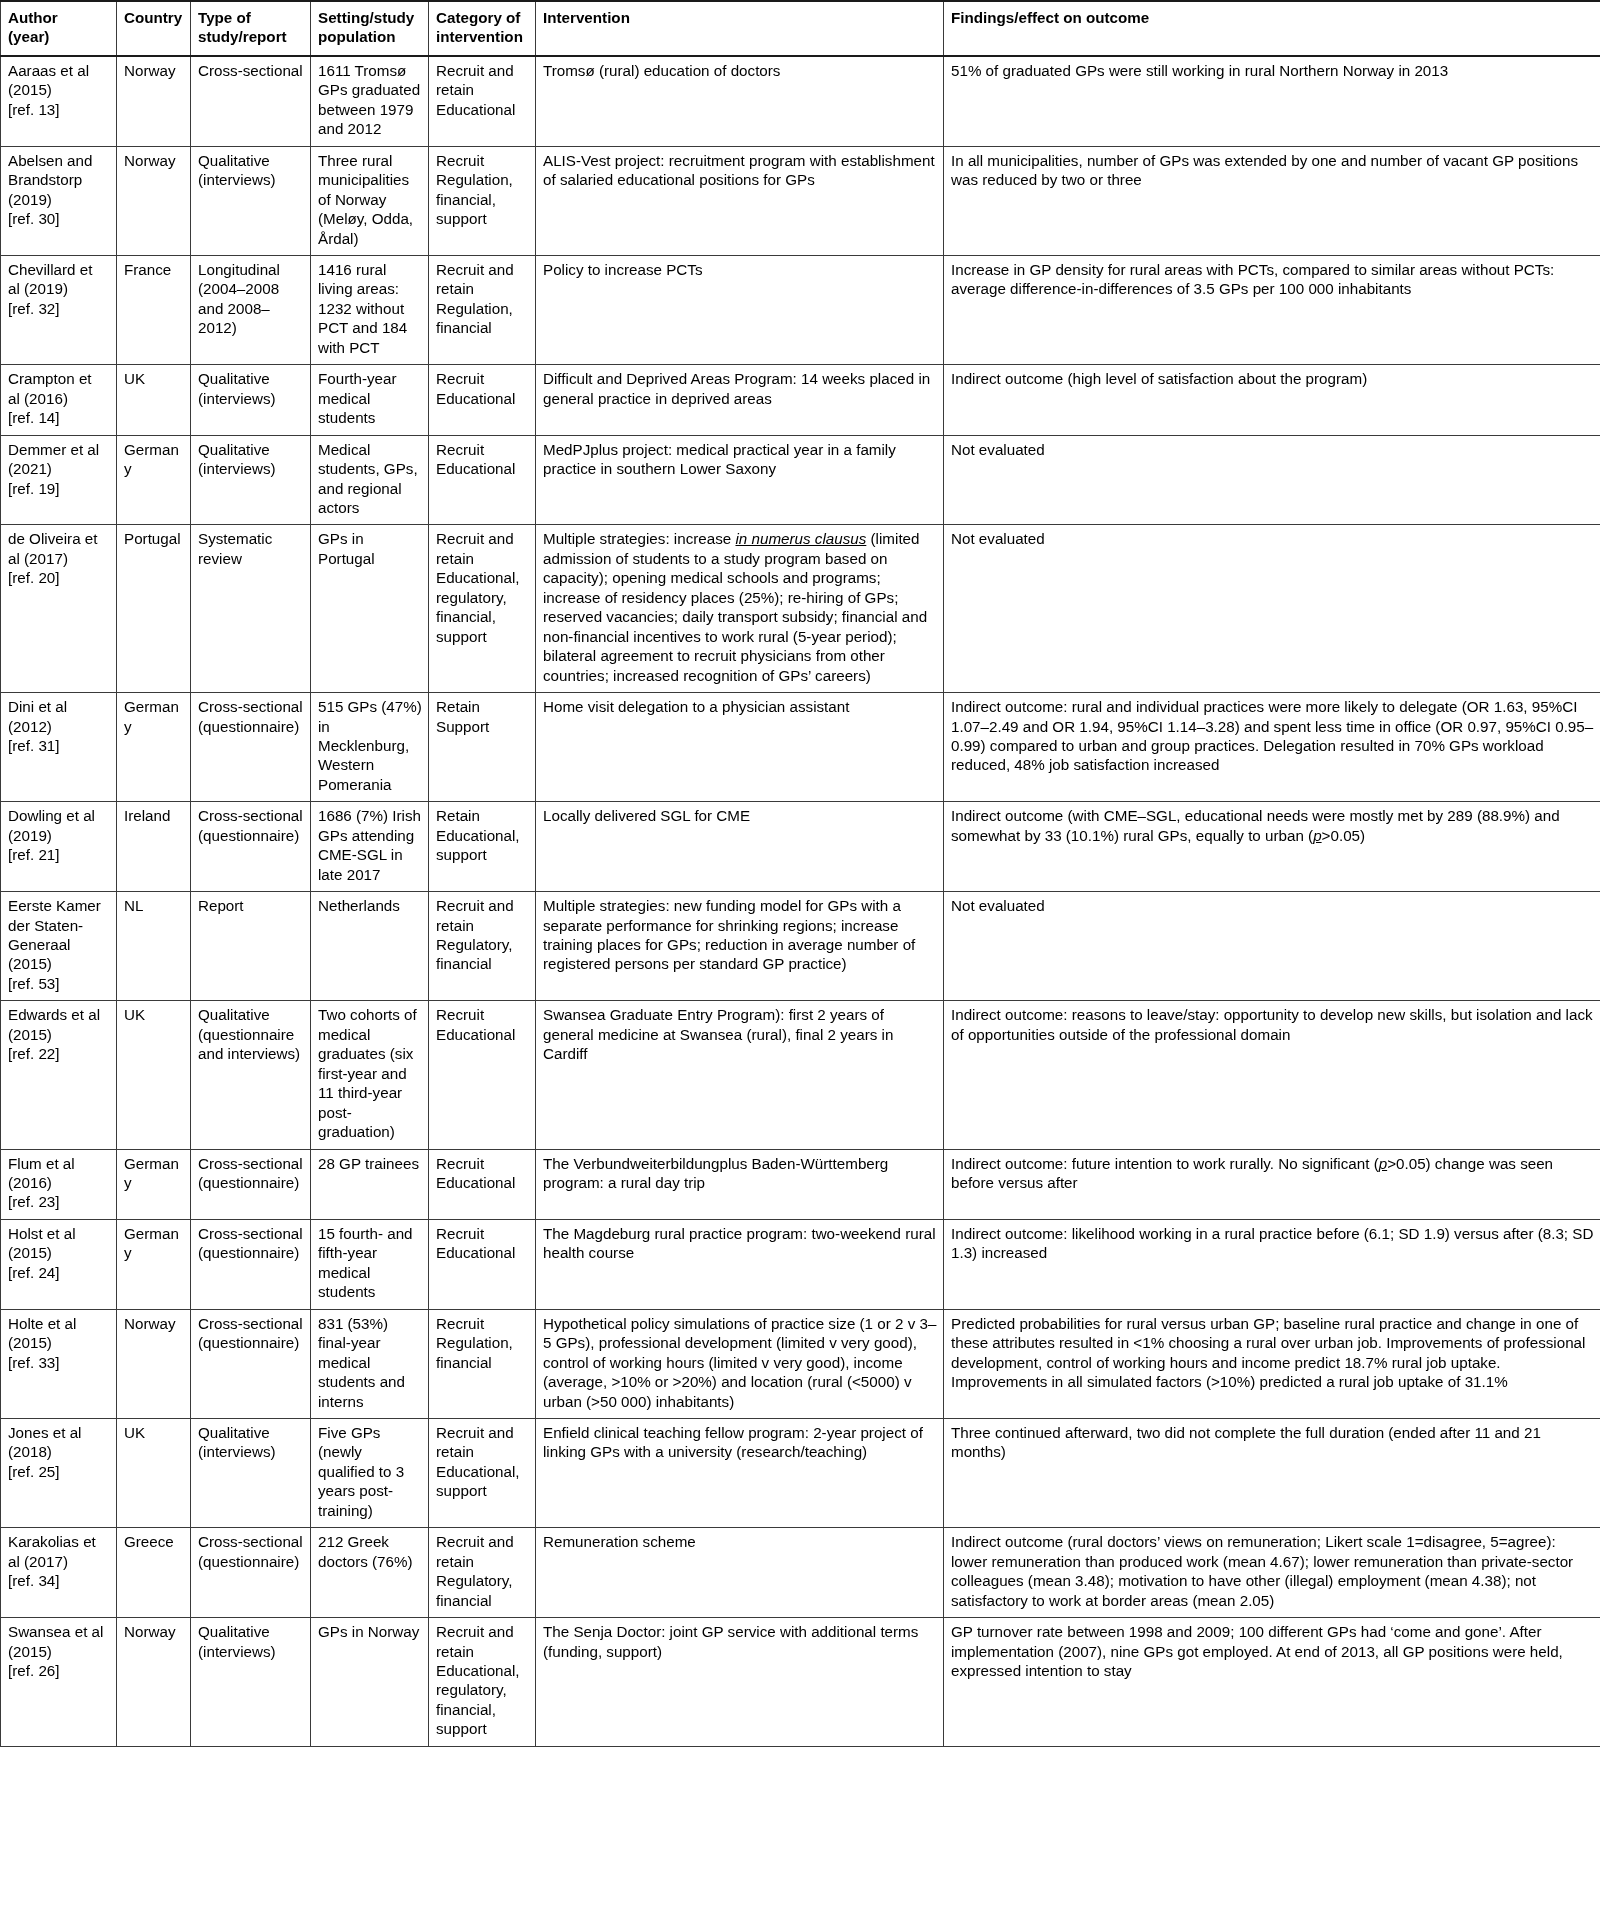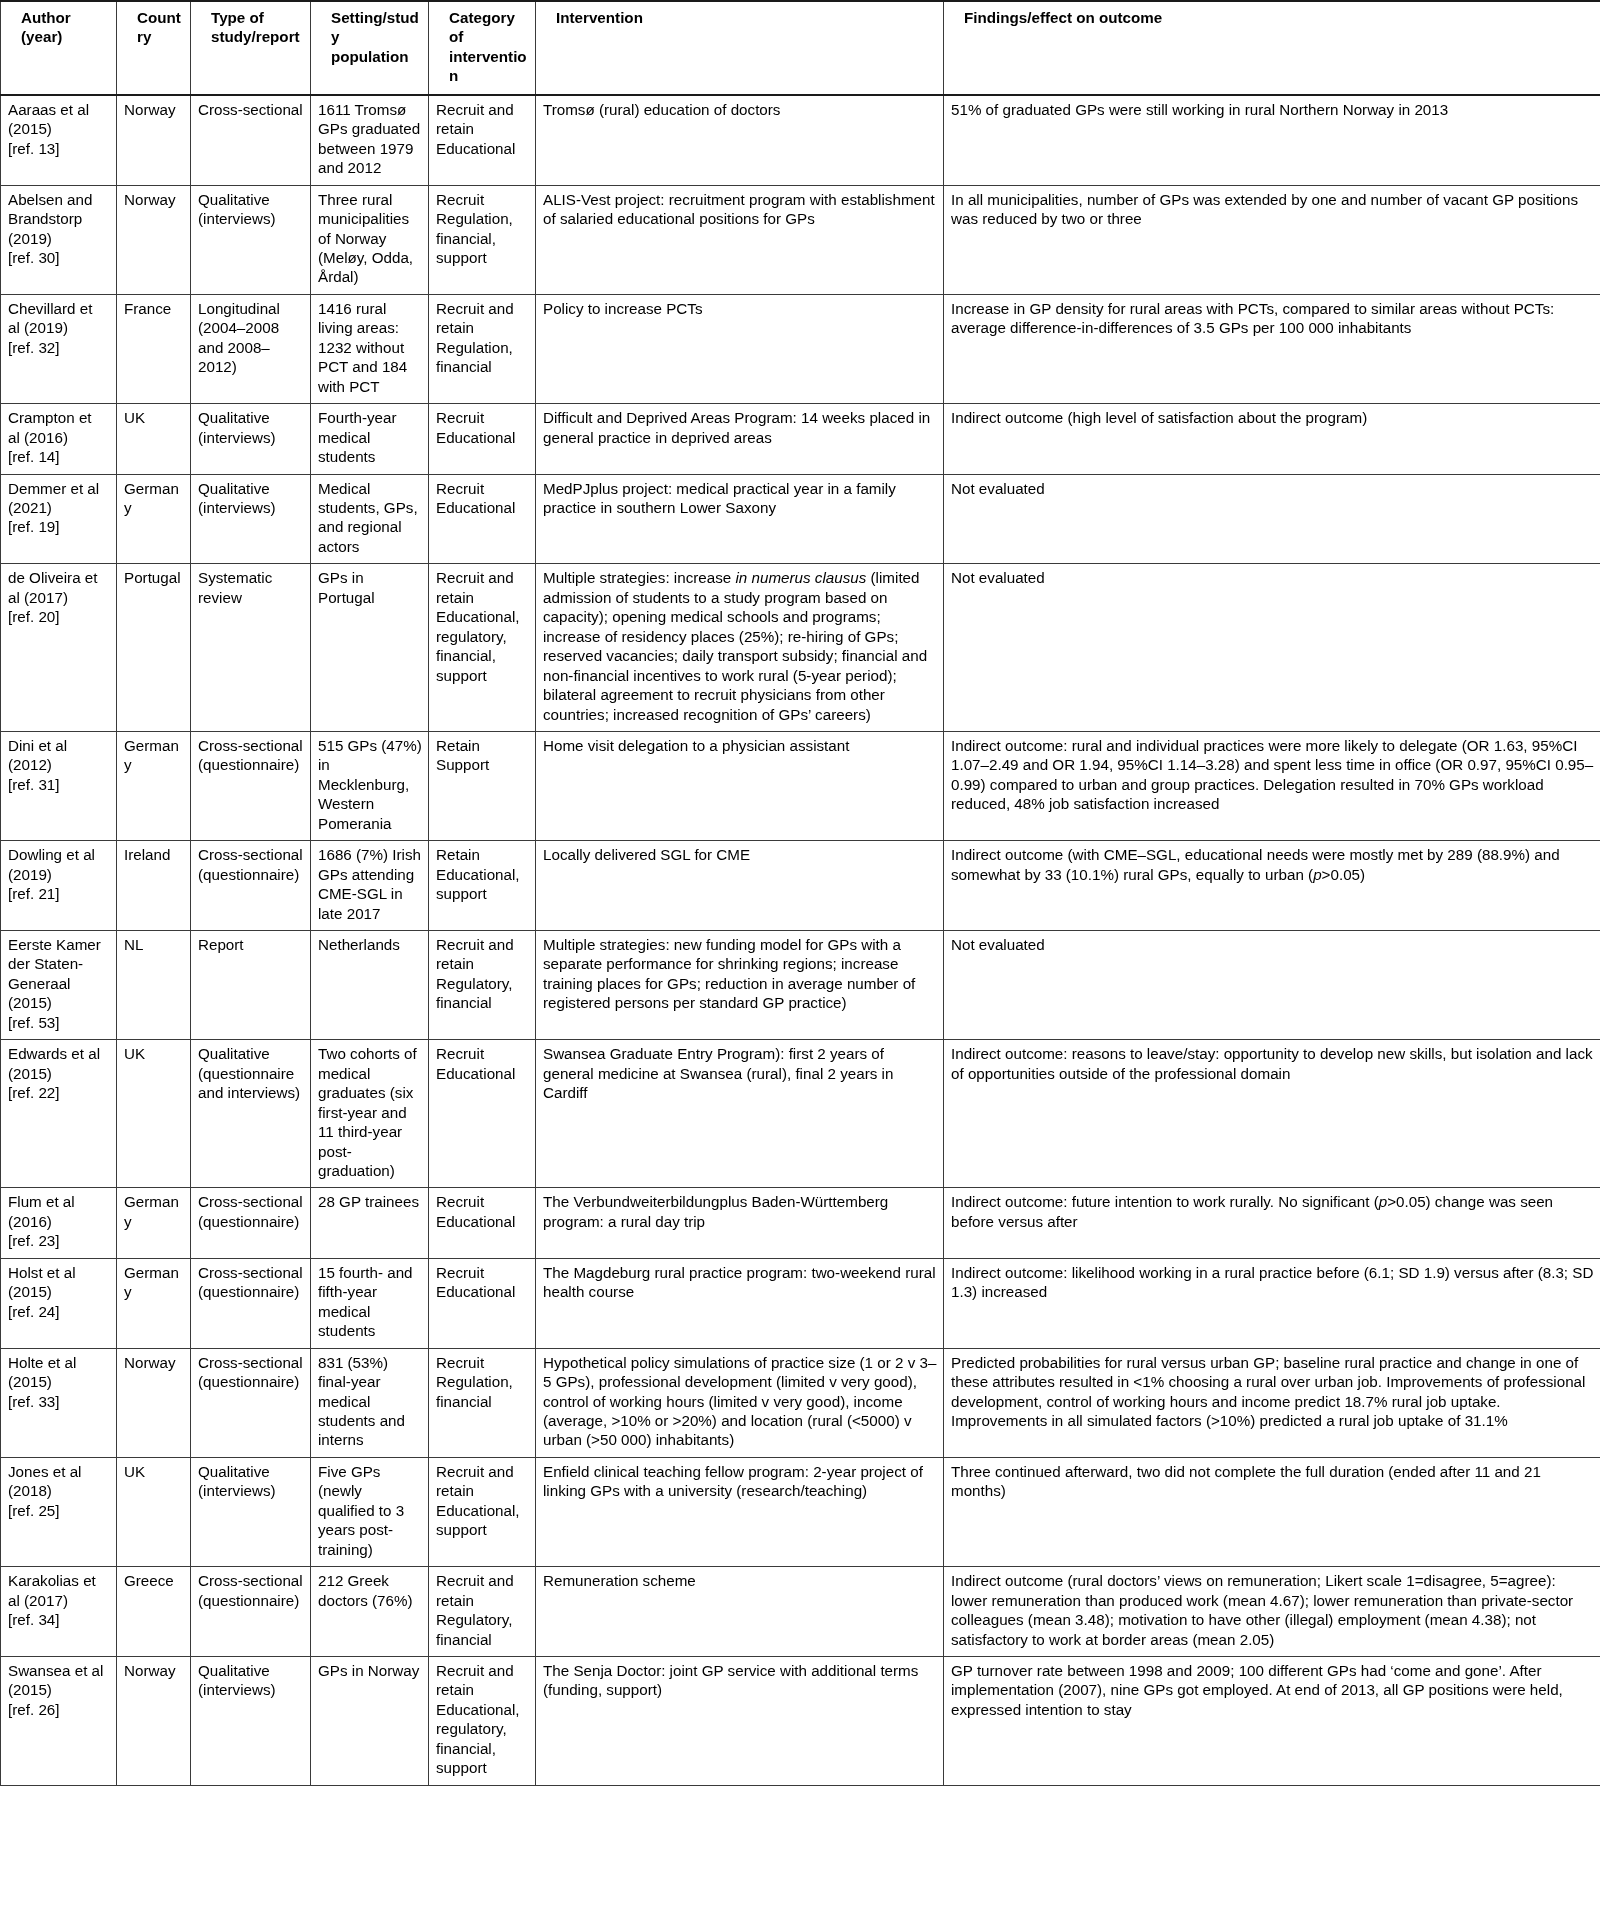--- a/index.html
+++ b/index.html
@@ -57,23 +57,23 @@
   }
   
   col.c-author      { width: 116px; }
   col.c-country     { width: 74px; }
   col.c-type        { width: 120px; }
   col.c-setting     { width: 118px; }
   col.c-category    { width: 107px; }
   col.c-intervention{ width: 408px; }
   col.c-findings    { width: 657px; }
 
-  .hdr-line { display: block; margin-left: 13px; }
+  .hdr-line { display: block; }
   .cell-line { display: block; }
-  i.ital { font-style: italic; }
+  i.ital { font-style: italic; text-decoration: underline; }
 </style>
 </head>
 <body>
 
 <div class="sheet">
   <table class="study-table">
     <colgroup>
       <col class="c-author">
       <col class="c-country">
       <col class="c-type">

